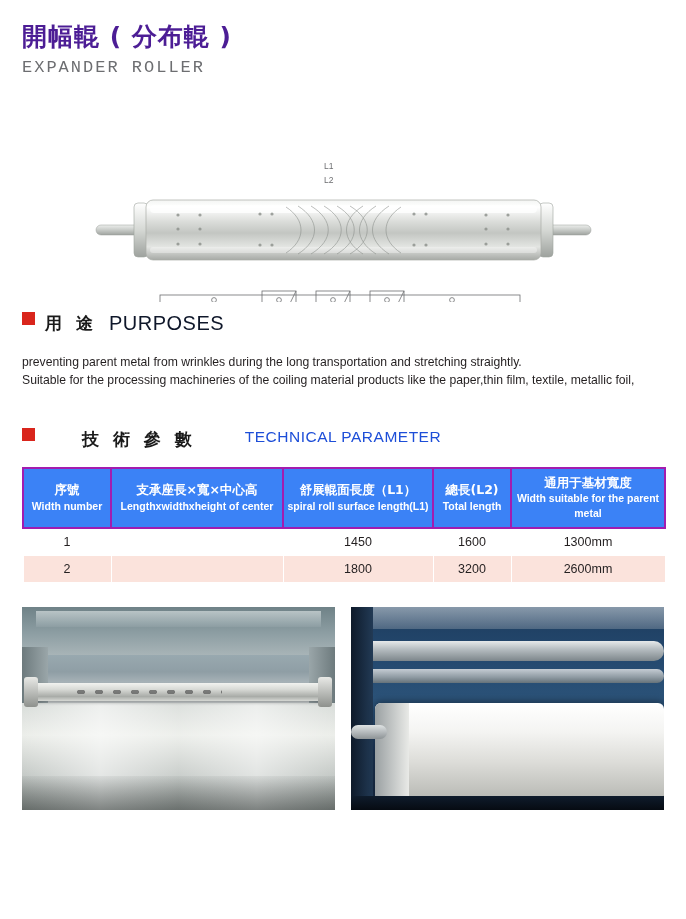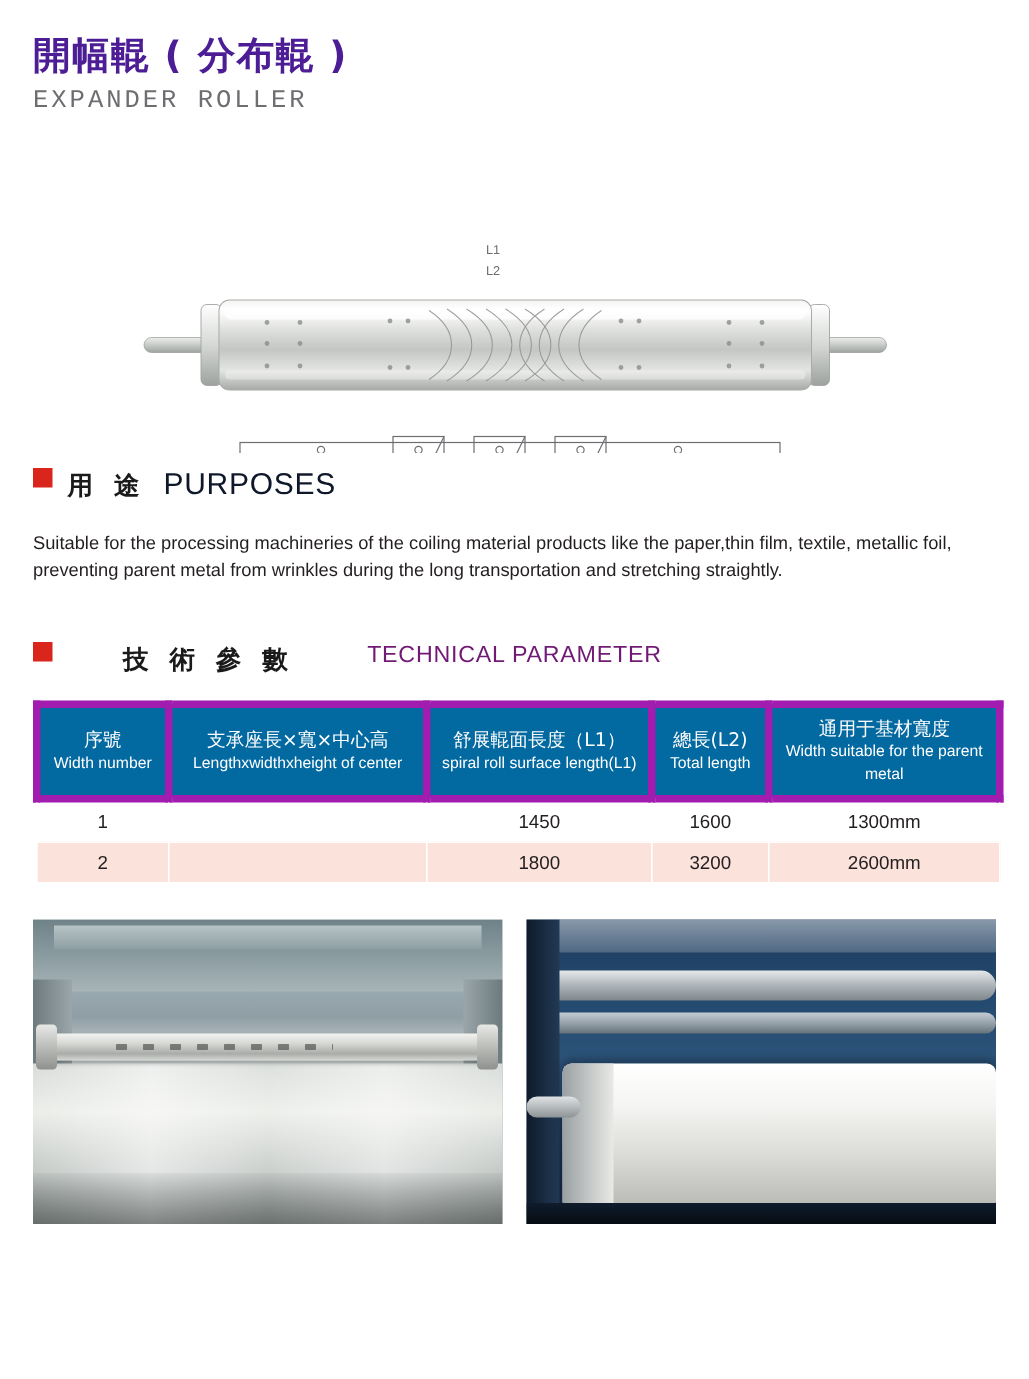--- a/index.html
+++ b/index.html
@@ -73,21 +73,21 @@
     font-family: "DejaVu Sans", sans-serif;
   }
   .head-en {
     font-size: 20px;
     color: #0f172a;
     margin-left: 12px;
     letter-spacing: 0.5px;
     font-family: "Liberation Sans", sans-serif;
   }
   .head-en.tech {
-    color: #701a75;
+    color: #1d4ed8;
     font-size: 15.5px;
   }
 
   
   .para-cn {
     margin: 14px 22px 0 22px;
     font-size: 13.5px;
     line-height: 1.85;
     color: #231f20;
     font-family: "DejaVu Sans", sans-serif;
@@ -104,25 +104,25 @@
   
   .table-wrap {
     margin: 16px 22px 0 22px;
   }
   table.spec {
     border-collapse: collapse;
     width: 642px;
     table-layout: fixed;
   }
   table.spec thead th {
-    background: #0369a1;
+    background: #3b82f6;
     color: #ffffff;
-    font-weight: normal;
+    font-weight: bold;
     padding: 6px 2px 7px 2px;
-    border: 5px solid #a21caf;
+    border: 2px solid #a21caf;
     vertical-align: middle;
     line-height: 1.35;
   }
   .th-cn {
     font-size: 12.5px;
     font-family: "DejaVu Sans", sans-serif;
     display: block;
   }
   .th-en {
     font-size: 10.5px;
@@ -403,22 +403,22 @@
     <div style="position:absolute;left:324px;top:74px;font-size:8.5px;color:#6d6e71;">L1</div>
     <div style="position:absolute;left:324px;top:88px;font-size:8.5px;color:#6d6e71;">L2</div>
   </div>
 
   <div class="section-head">
     <div class="sq"></div>
     <div class="head-cn">用 途</div>
     <div class="head-en">PURPOSES</div>
   </div>
   <div class="para-en">
+    <div>preventing parent metal from wrinkles during the long transportation and stretching straightly.</div>
     <div>Suitable for the processing machineries of the coiling material products like the paper,thin film, textile, metallic foil,</div>
-    <div>preventing parent metal from wrinkles during the long transportation and stretching straightly.</div>
   </div>
 
   <div class="section-head" style="margin-top:28px;gap:37px;">
     <div class="sq"></div>
     <div class="head-cn">技 術 參 數</div>
     <div class="head-en tech">TECHNICAL PARAMETER</div>
   </div>
 
   <div class="table-wrap">
     <table class="spec">

